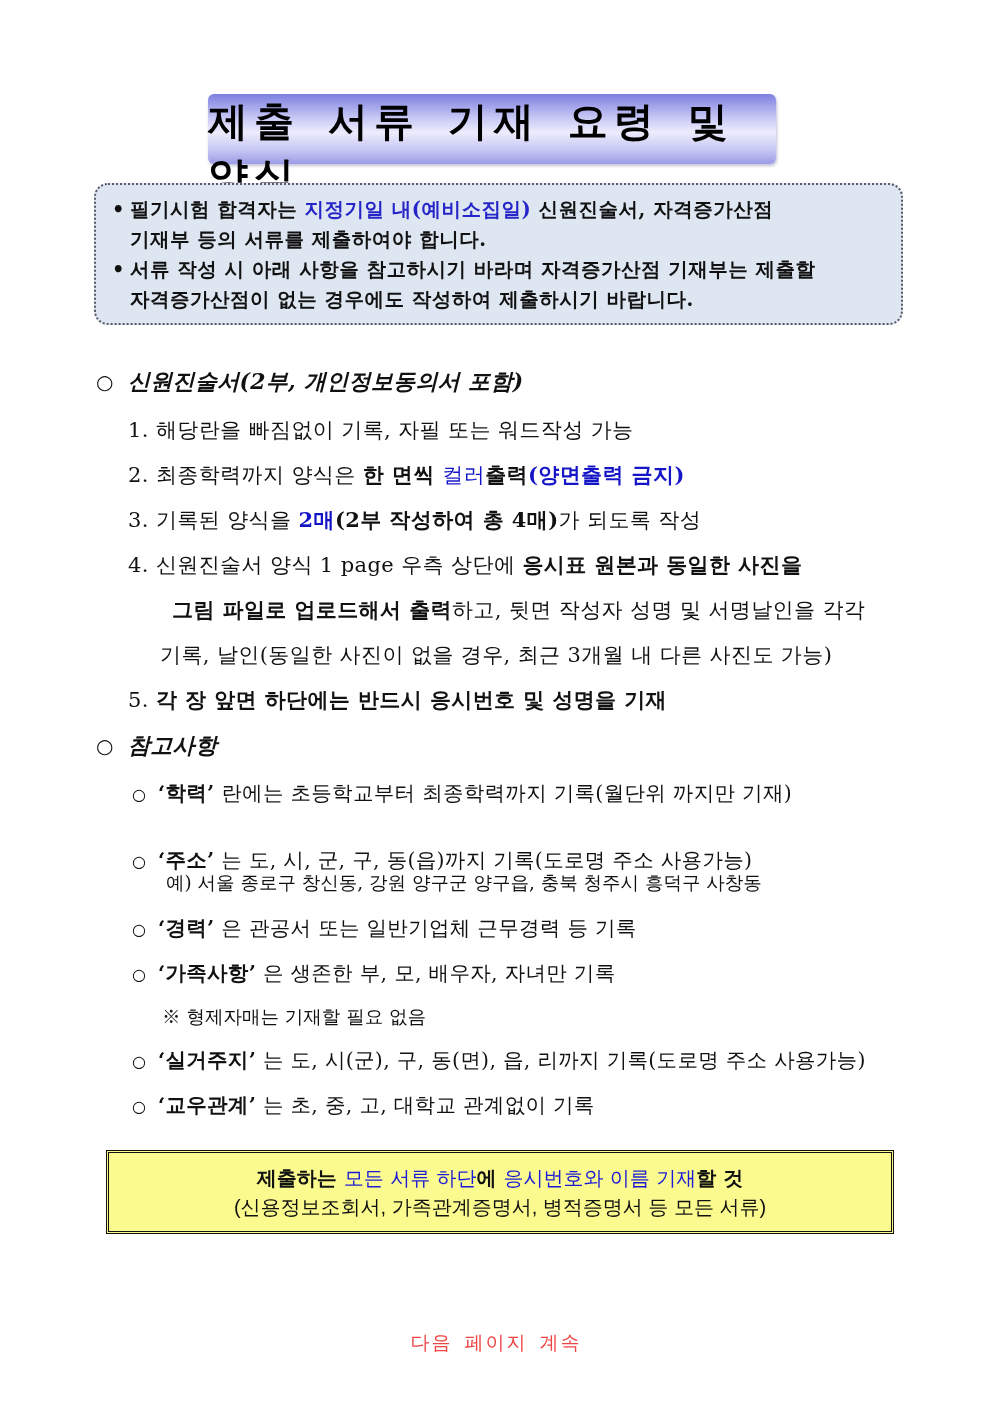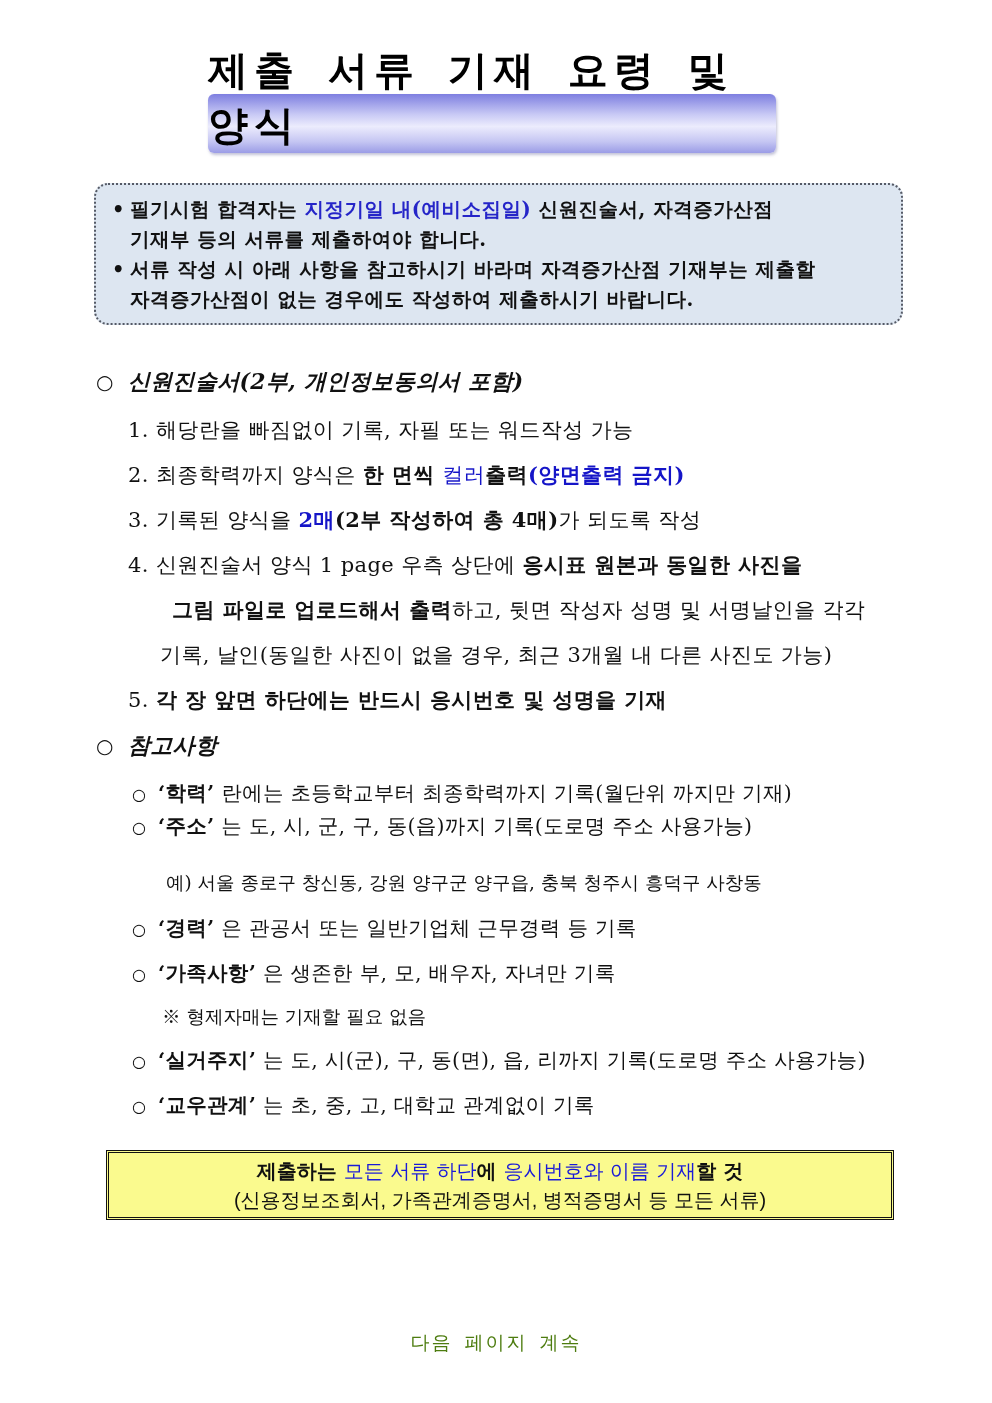--- a/index.html
+++ b/index.html
@@ -5,25 +5,25 @@
     * { box-sizing: border-box; margin: 0; padding: 0; }
     html, body { width: 992px; height: 1403px; background: #ffffff; }
     body {
       position: relative;
       font-family: "DejaVu Serif", "Liberation Serif", serif;
       color: #111111;
       overflow: hidden;
     }
     .title-box {
       position: absolute;
-      left: 208px; top: 94px; width: 568px; height: 59px;
+      left: 208px; top: 94px; width: 568px; height: 70px;
       border-radius: 6px;
       background: linear-gradient(to bottom, #7e7fe0 0%, #c9caf5 35%, #ececfd 55%, #c6c7f3 80%, #9b9ce6 100%);
       box-shadow: 1px 2px 3px rgba(80,80,140,0.35);
-      display: flex; align-items: flex-end; justify-content: center;
+      display: flex; align-items: flex-start; justify-content: center;
     }
     .title-text {
       font-family: "DejaVu Sans", "Liberation Sans", sans-serif;
       font-weight: bold;
       font-size: 40px;
       letter-spacing: 6px;
       color: #000000;
       word-spacing: 8px;
     }
     .info-box {
@@ -77,41 +77,41 @@
     }
     .ref .small-circle { display: inline-block; width: 26px; font-size: 16px; }
     .ref-sub {
       position: absolute;
       left: 166px;
       font-size: 18.5px;
       white-space: nowrap;
     }
     .notice-box {
       position: absolute;
-      left: 106px; top: 1150px; width: 788px; height: 70px;
+      left: 106px; top: 1150px; width: 788px; height: 84px;
       border: 3px double #111111;
       background: #fafa8e;
       display: flex; flex-direction: column; align-items: center; justify-content: center;
     }
     .notice-line1 {
       font-family: "DejaVu Sans", "Liberation Sans", sans-serif;
       font-weight: bold; font-size: 20px; line-height: 30px; color: #111;
     }
     .notice-line2 {
       font-family: Liberation Sans, sans-serif;
       font-size: 20px; line-height: 28px; color: #111;
     }
     .notice-blue { color: #1a1ad8; font-weight: normal; }
     .next-page {
       position: absolute;
       left: 0; width: 992px; top: 1330px;
       text-align: center;
       font-family: "DejaVu Sans", "Liberation Sans", sans-serif;
       font-size: 19px;
-      color: #4d7c0f;
+      color: #ef4444;
       letter-spacing: 2px;
       word-spacing: 4px;
     }
   </style>
 </head>
 <body>
 
 <div class="title-box">
   <span class="title-text">제출 서류 기재 요령 및 양식</span>
 </div>
@@ -156,21 +156,21 @@
 </div>
 
 <div class="section" style="top:731px;">
   <span class="circle-mark">○</span><span>참고사항</span>
 </div>
 
 <div class="ref" style="top:779px;">
   <span class="small-circle">○</span><span class="b">‘학력’</span><span> 란에는 초등학교부터 최종학력까지 기록(월단위 까지만 기재)</span>
 </div>
 
-<div class="ref" style="top:812px;">
+<div class="ref" style="top:846px;">
   <span class="small-circle">○</span><span class="b">‘주소’</span><span> 는 도, 시, 군, 구, 동(읍)까지 기록(도로명 주소 사용가능)</span>
 </div>
 <div class="ref-sub" style="top:870px;">예) 서울 종로구 창신동, 강원 양구군 양구읍, 충북 청주시 흥덕구 사창동</div>
 
 <div class="ref" style="top:914px;">
   <span class="small-circle">○</span><span class="b">‘경력’</span><span> 은 관공서 또는 일반기업체 근무경력 등 기록</span>
 </div>
 
 <div class="ref" style="top:959px;">
   <span class="small-circle">○</span><span class="b">‘가족사항’</span><span> 은 생존한 부, 모, 배우자, 자녀만 기록</span>

